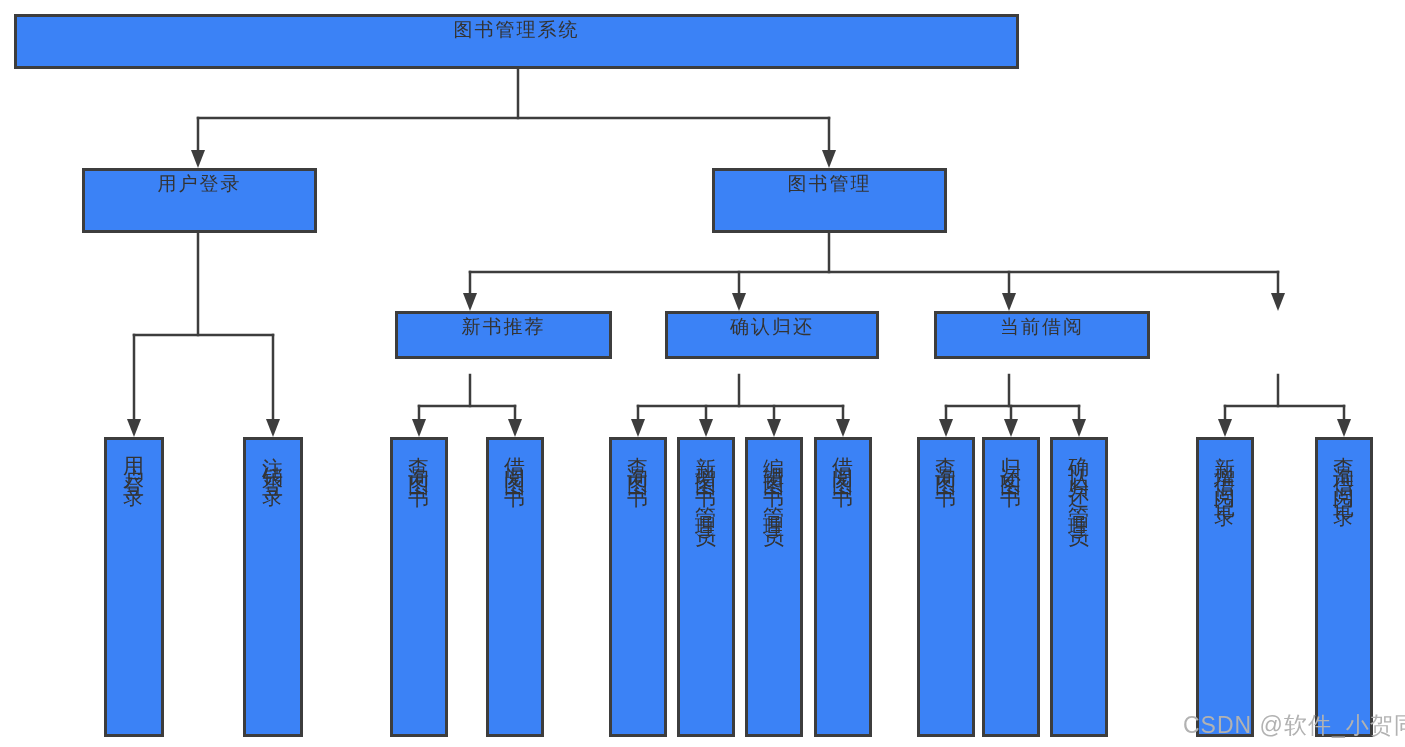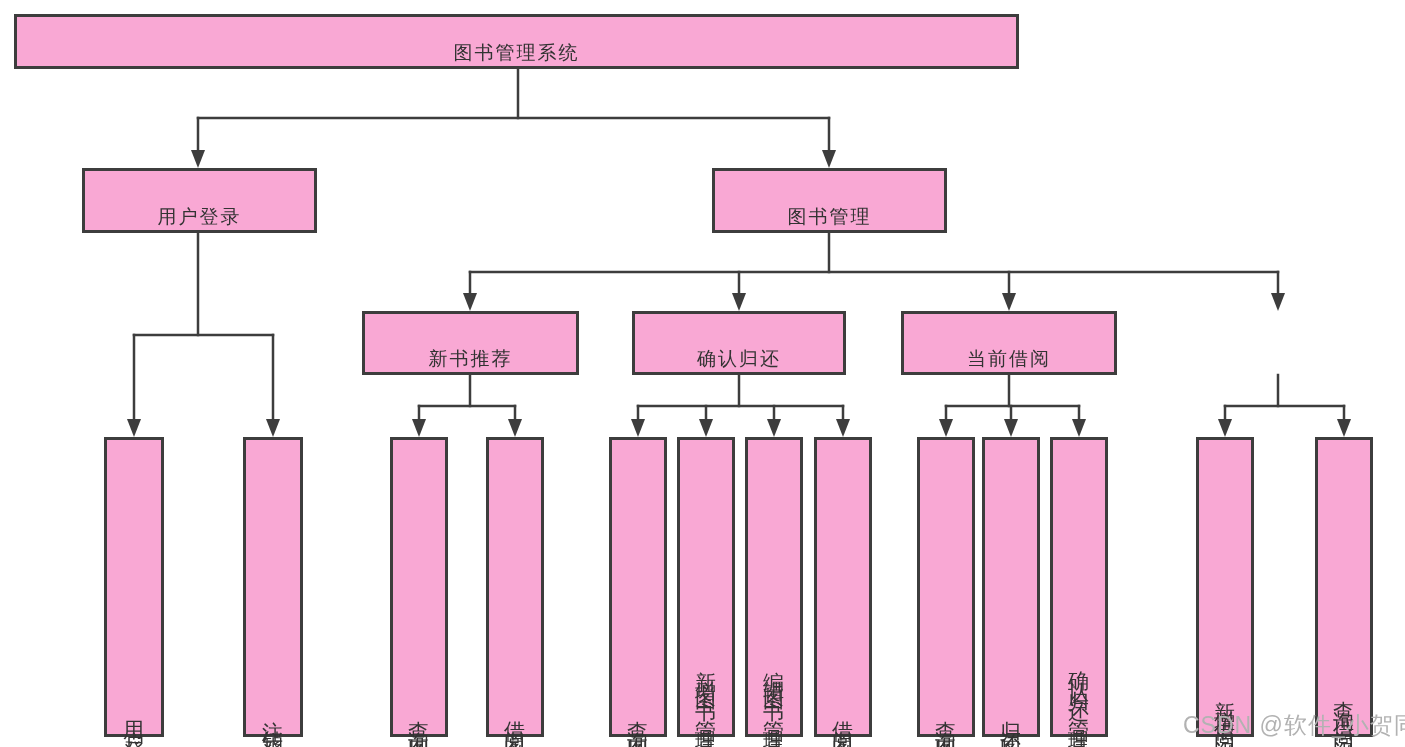--- a/index.html
+++ b/index.html
@@ -15,29 +15,29 @@
     font-family:"Liberation Sans","DejaVu Sans",sans-serif;
     color:var(--color-text);
     overflow:hidden;
   }
   .connectors{position:absolute;left:0;top:0;}
   .connectors line{stroke:var(--color-line);stroke-width:2.5;stroke-linecap:square;}
   .connectors polygon{fill:var(--color-line);stroke:none;}
   .box{
     position:absolute;box-sizing:border-box;
     border:3px solid var(--color-line);
-    background:#f9a8d4;
-    display:flex;align-items:flex-end;justify-content:center;
+    background:#3b82f6;
+    display:flex;align-items:flex-start;justify-content:center;
   }
   .hlabel{
     font-size:19px;letter-spacing:2px;color:var(--color-text);white-space:nowrap;
   }
   .root{left:14px;top:14px;width:1005px;height:55px;}
   .l2{top:168px;height:65px;}
-  .l3{top:311px;height:64px;}
+  .l3{top:311px;height:48px;margin-left:33px;}
   .leaf{top:437px;height:300px;width:58px;}
   .vtext{
     writing-mode:vertical-rl;text-orientation:mixed;
     font-size:21px;letter-spacing:10px;line-height:1;
     margin-bottom:-10px;white-space:nowrap;color:var(--color-text);
   }
   .watermark{
     position:absolute;left:1183px;top:710px;
     font-size:23px;color:var(--color-watermark);
     white-space:nowrap;z-index:5;letter-spacing:1px;

